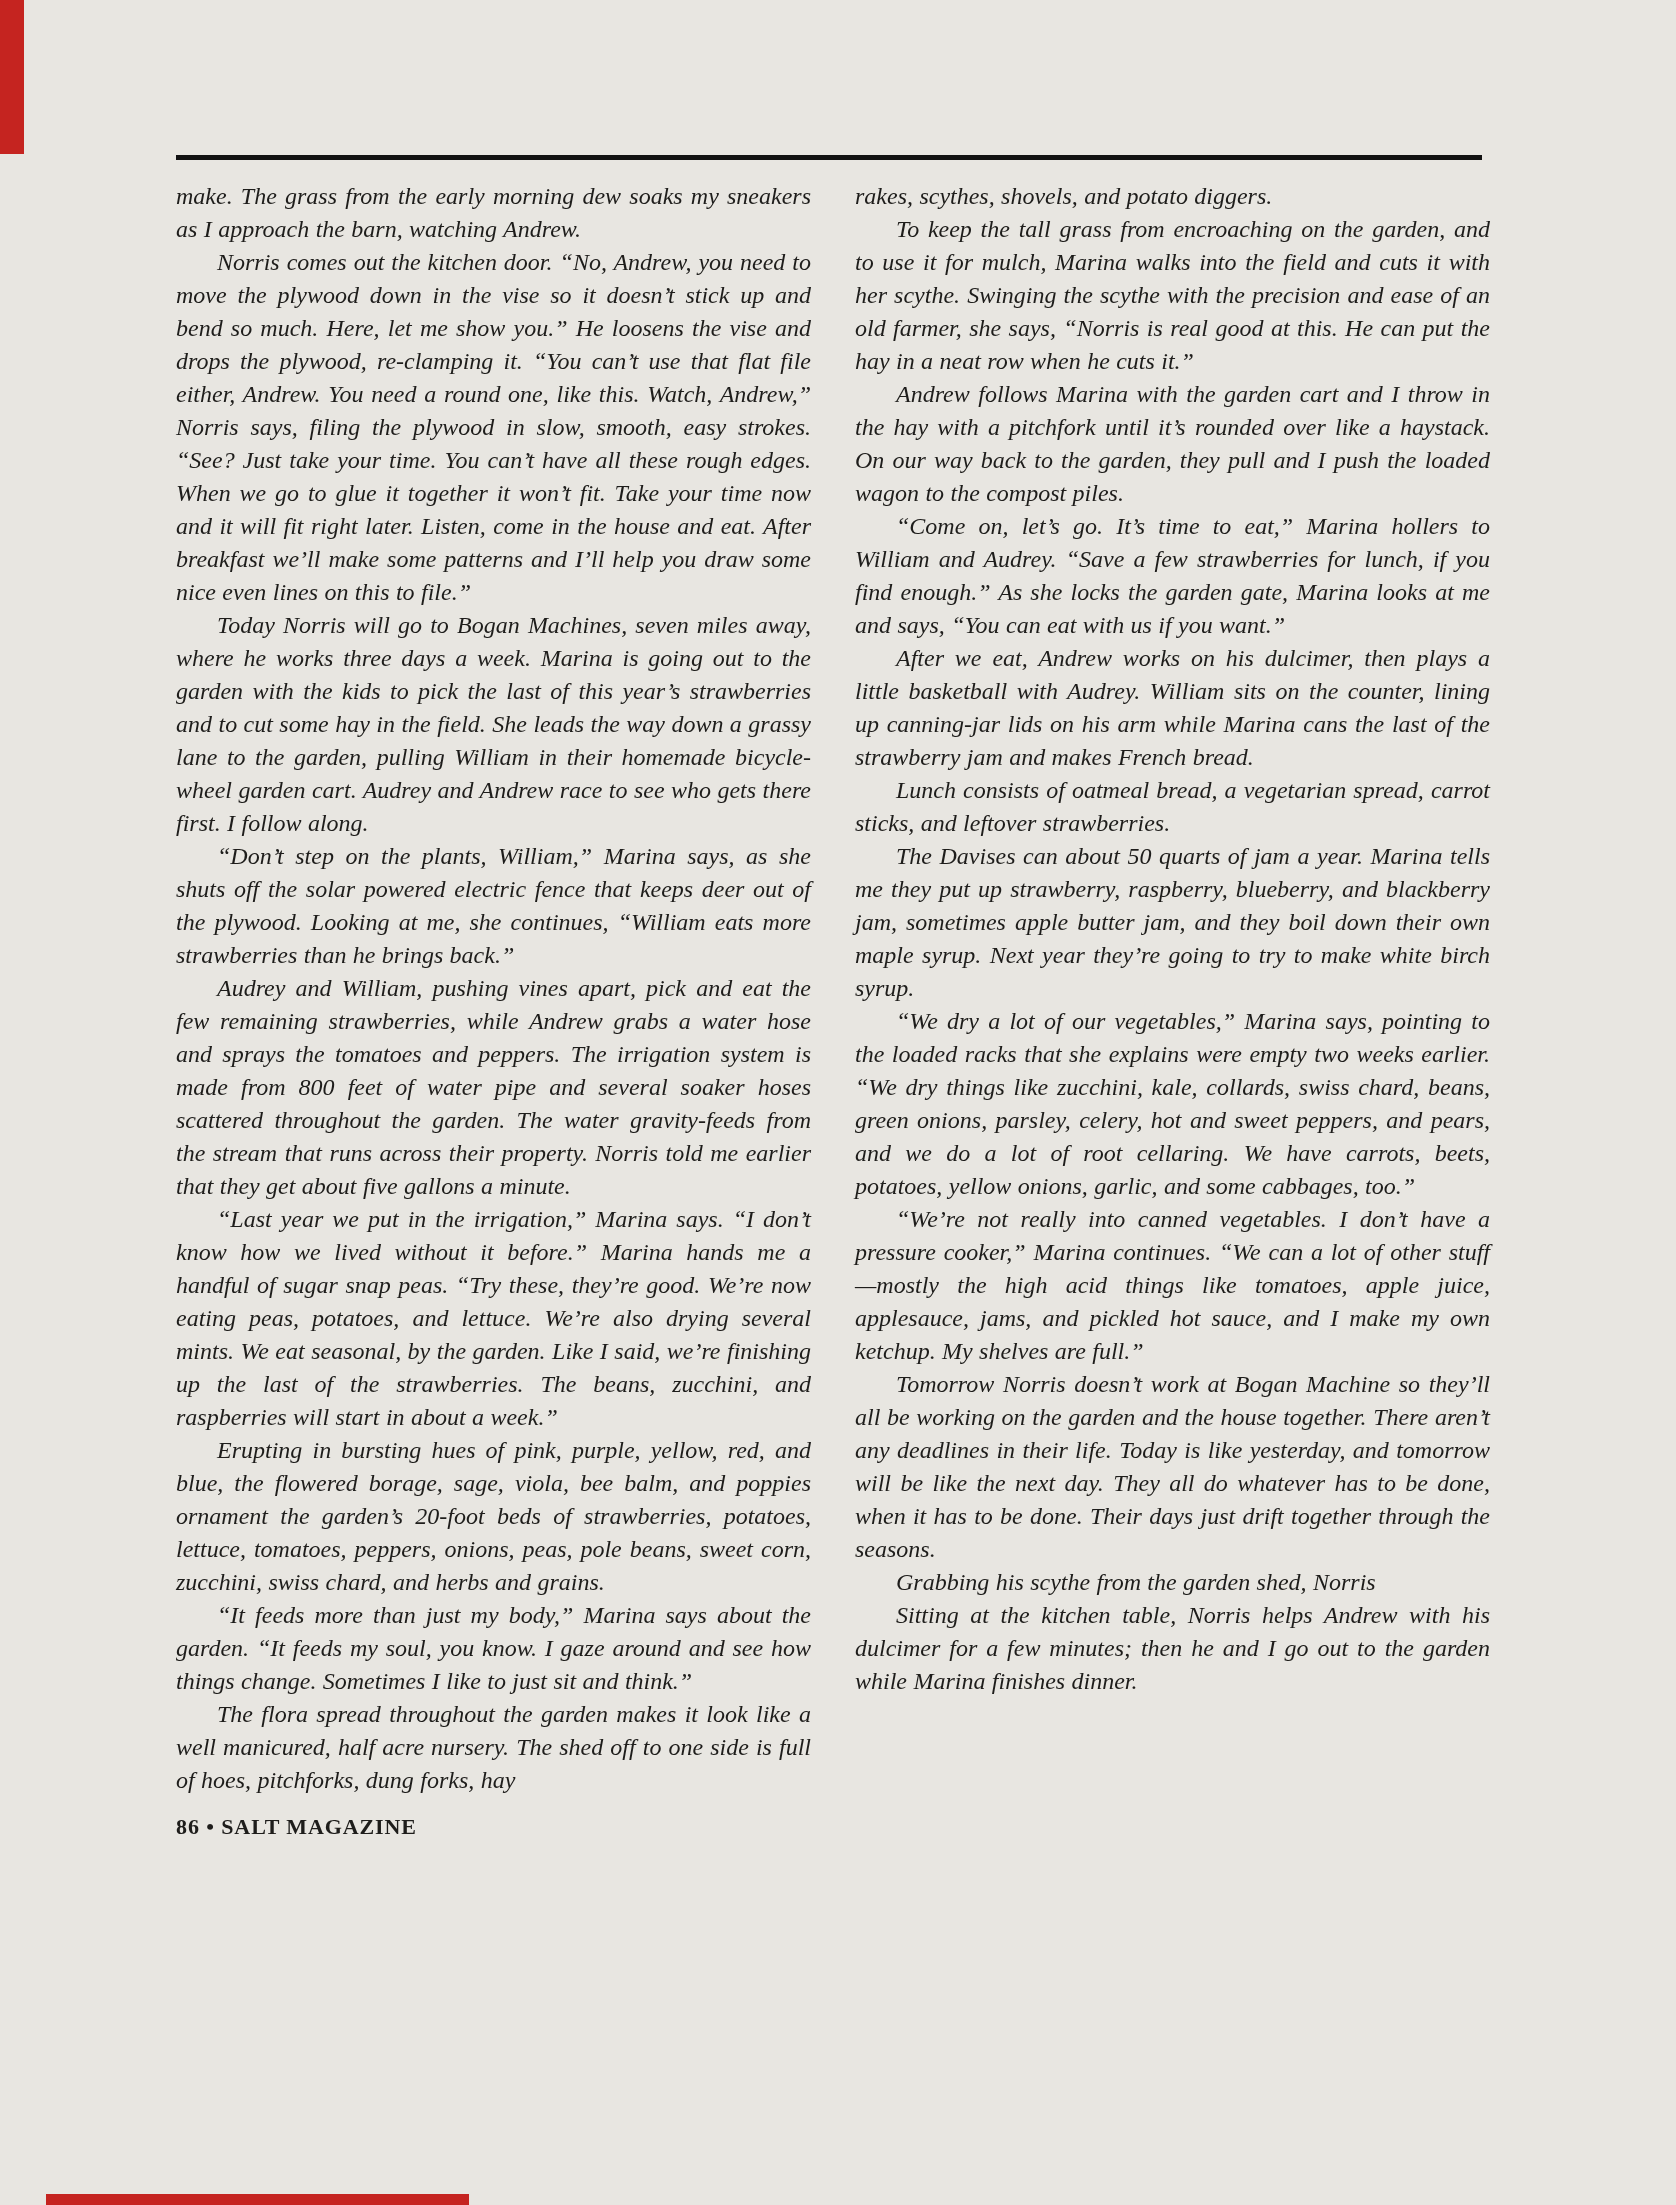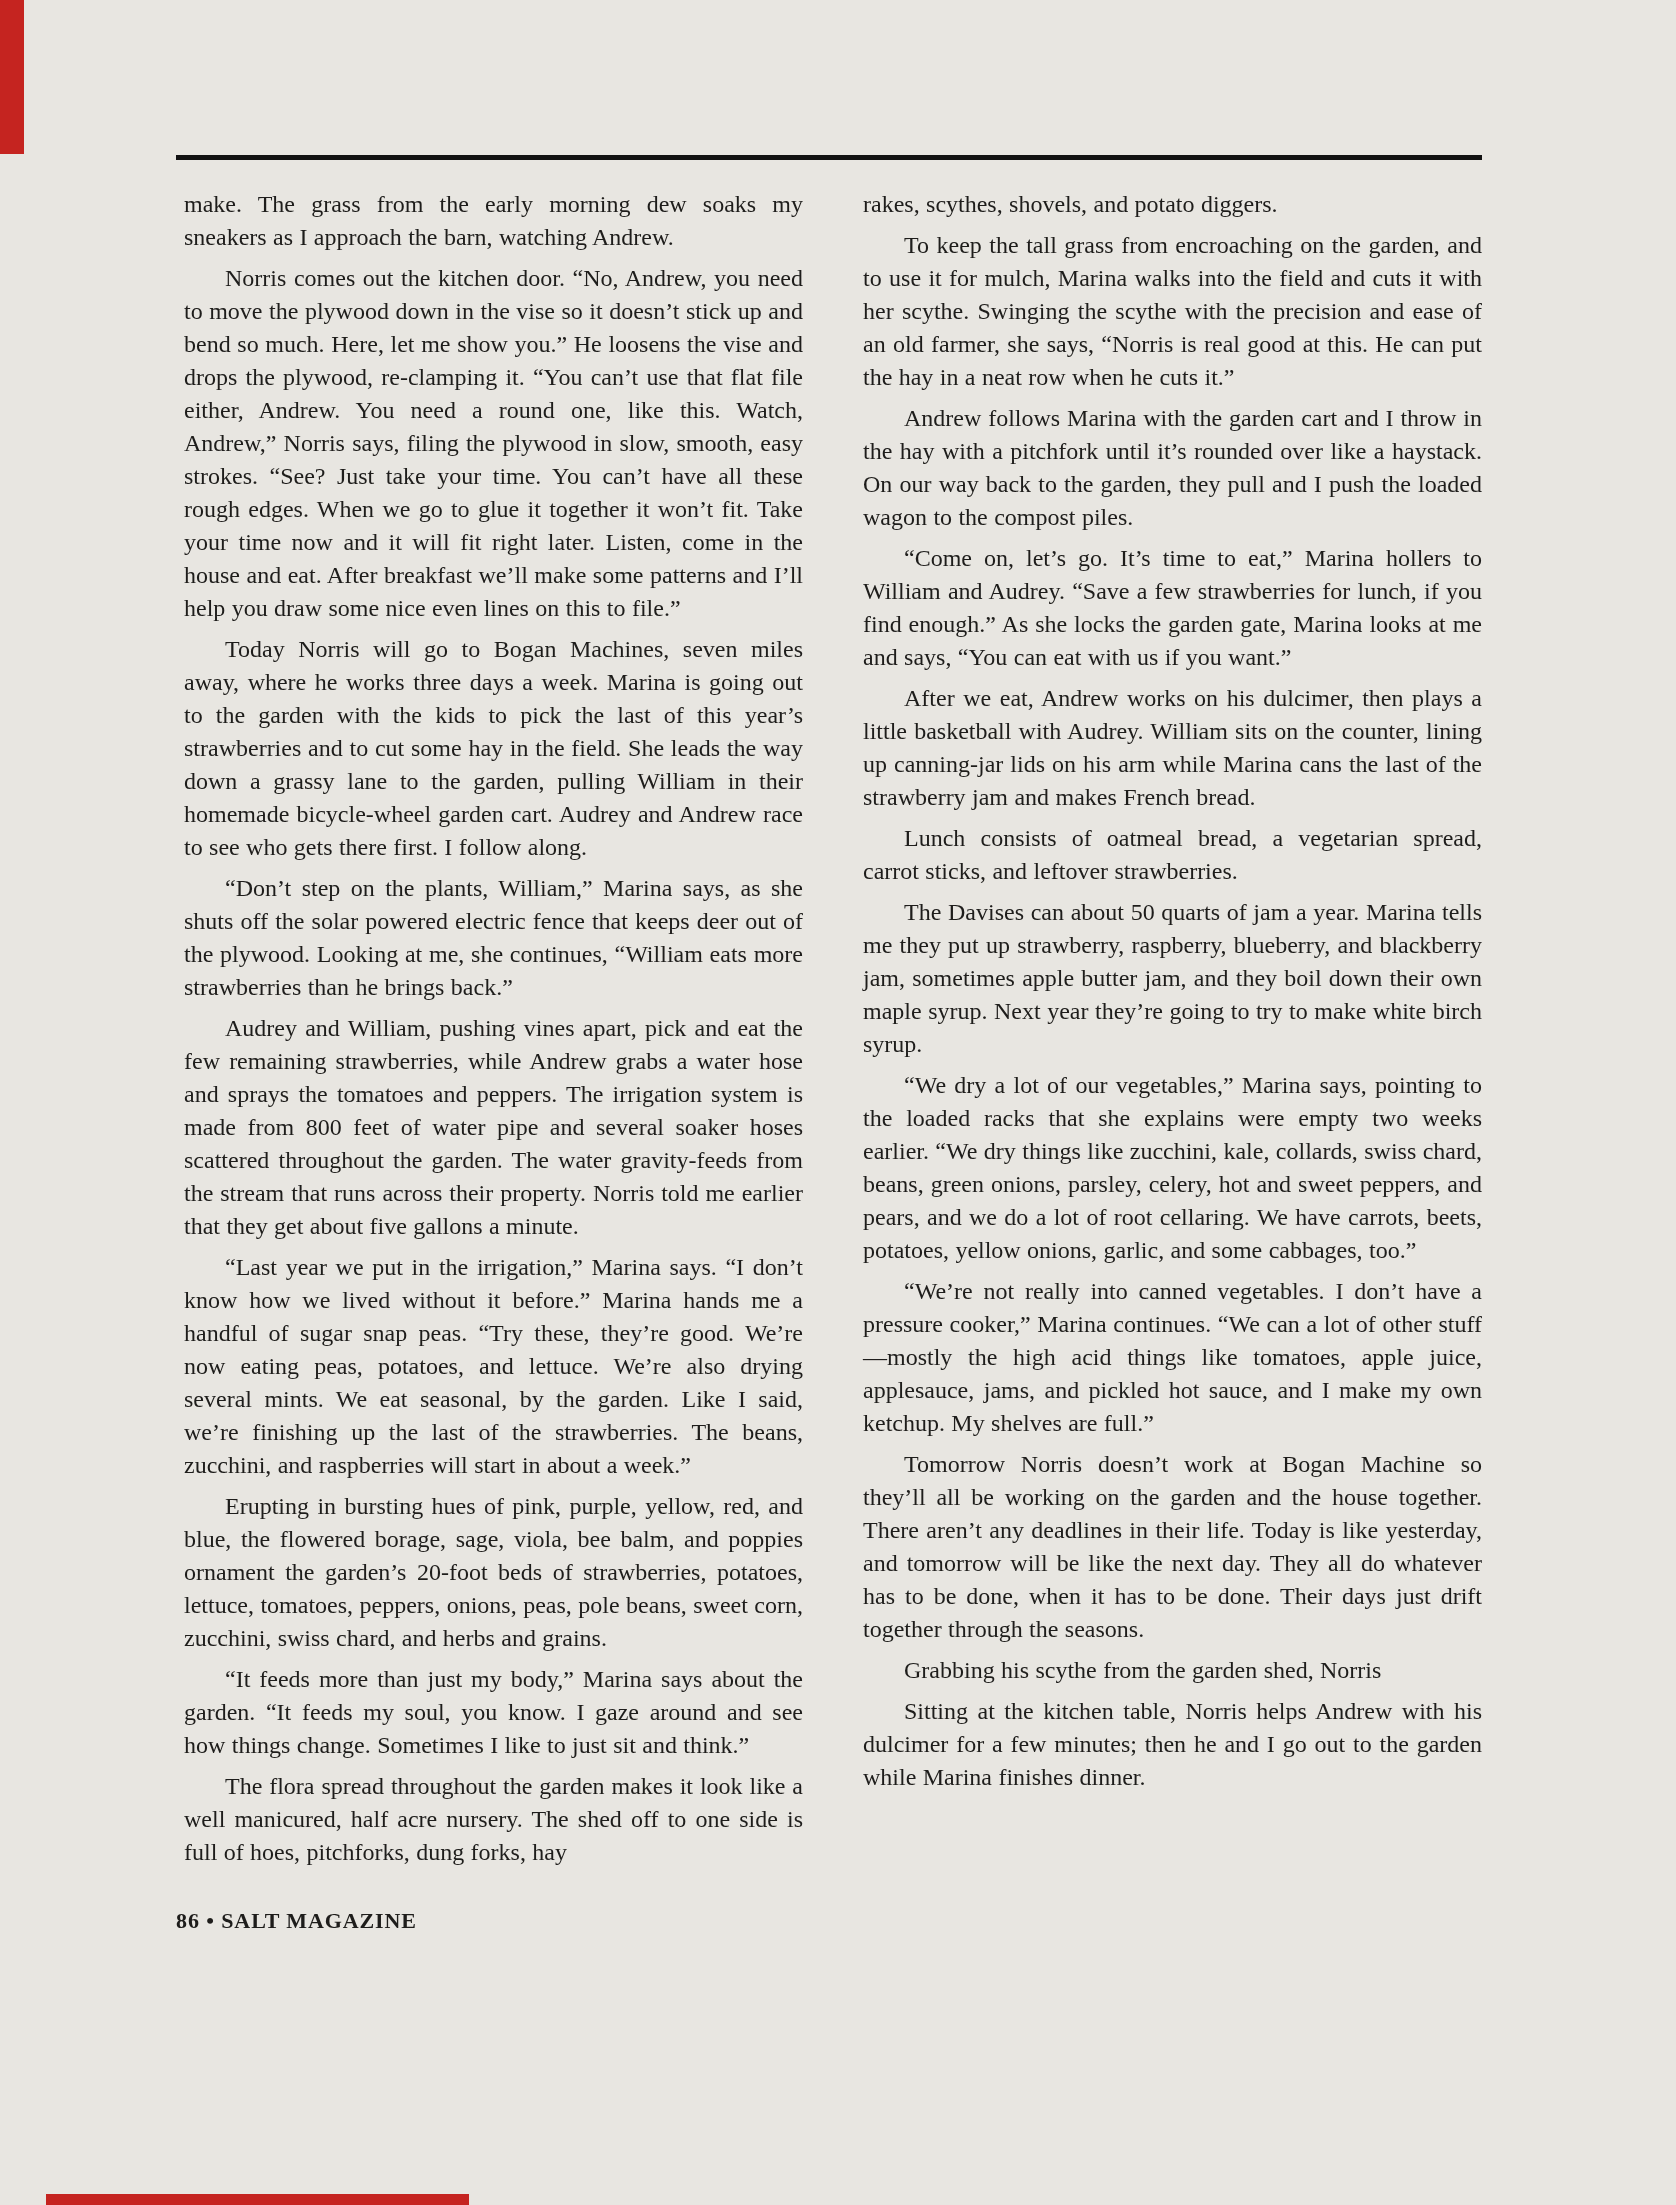--- a/index.html
+++ b/index.html
@@ -50,30 +50,31 @@
   .columns {
     display: flex;
     gap: 44px;
     width: 1314px;
   }
   .col {
     flex: 1 1 0;
     min-width: 0;
   }
   .col p {
-    margin: 8px;
+    margin: 0;
     font-size: 24px;
     line-height: 33px;
     text-align: justify;
     text-indent: 41px;
     word-spacing: 0.4px;
+    font-style: italic;
   }
   .col p.noindent { text-indent: 0; }
   .page-footer {
-    margin-top: 31px;
+    margin-top: 17px;
     font-size: 22px;
     font-weight: bold;
     letter-spacing: 0.9px;
     color: var(--text-color);
   }
 </style>
 </head>
 <body>
 
 <div class="page">

